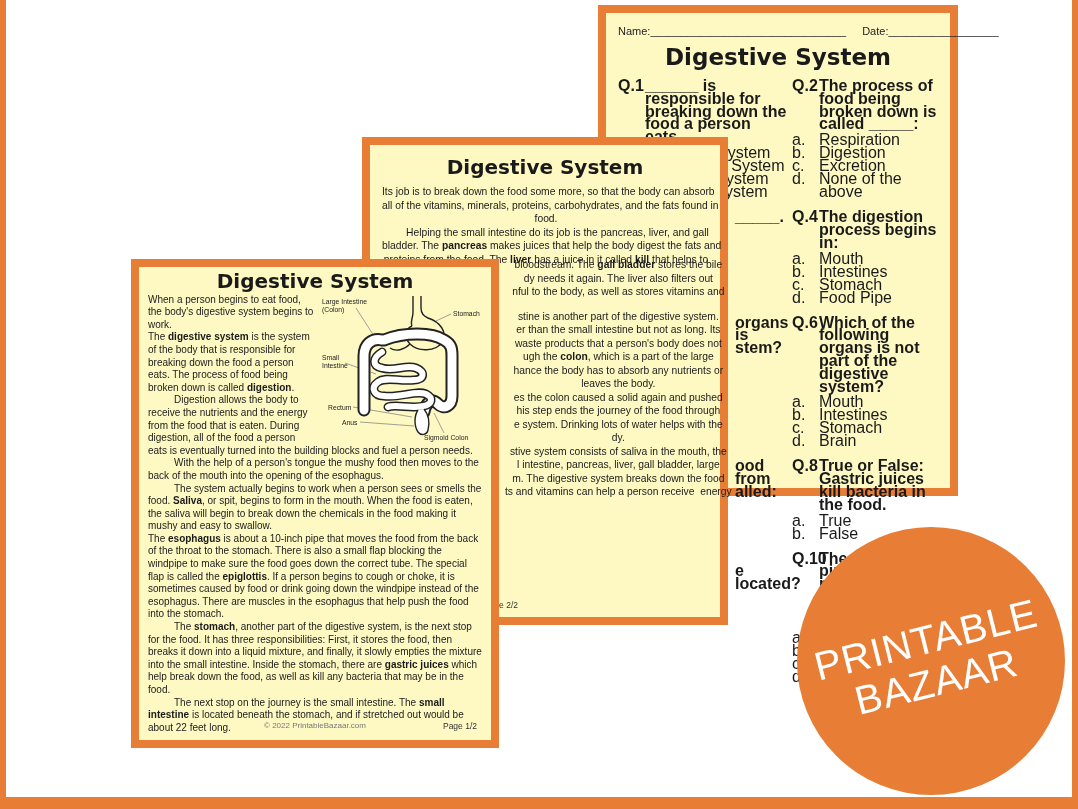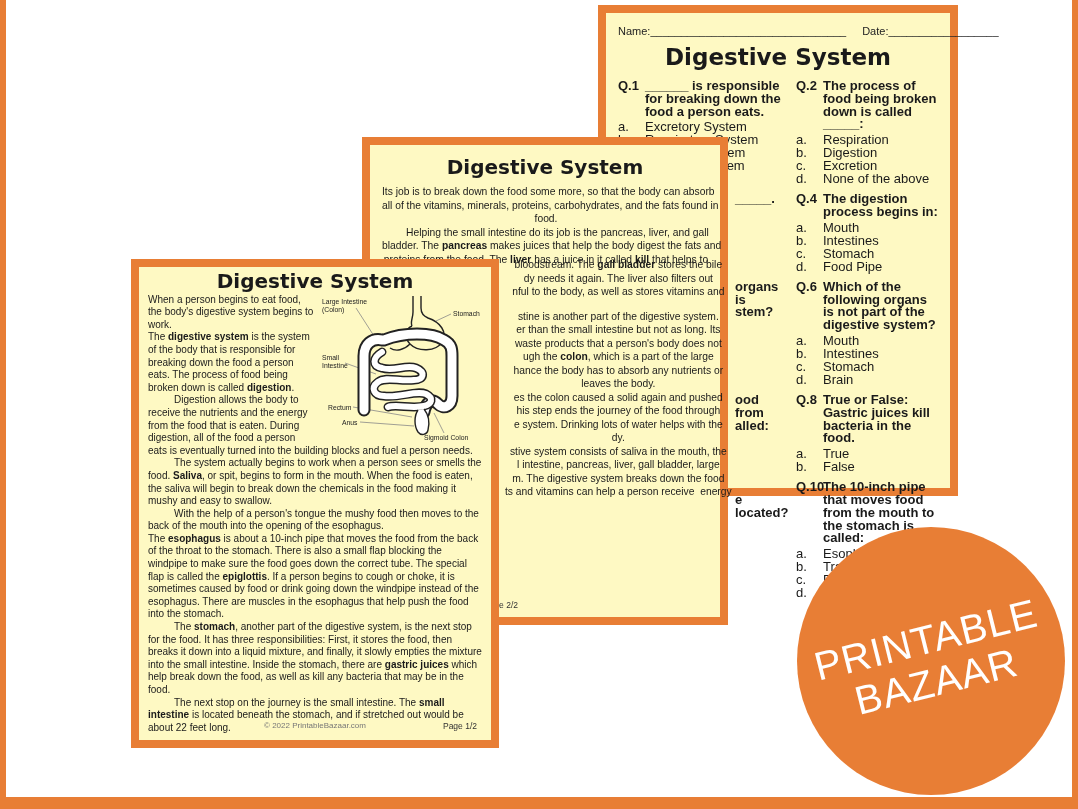--- a/index.html
+++ b/index.html
@@ -17,21 +17,21 @@
   #page2{left:362px;top:137px;width:366px;height:488px;z-index:3;}
   #page1{left:131px;top:259px;width:368px;height:489px;z-index:4;}
   .p-inner{position:relative;height:100%;box-sizing:border-box;}
 
   
   #quiz-page .p-inner{padding:8px 12px;}
   .q-namerow{display:flex;font-size:11px;color:#222;margin-top:4px;white-space:nowrap;}
   .q-date{margin-left:16px;text-align:center;}
   .q-title{font-family:"DejaVu Sans",sans-serif;font-weight:bold;font-size:23px;text-align:center;margin:7px 0 10px;}
   #quiz-grid{display:grid;grid-template-columns:170px 1fr;column-gap:4px;row-gap:13px;
-    font-size:13px;line-height:12.8px;gap:8px;}
+    font-size:16px;line-height:12.8px;}
   .qhead{display:flex;font-weight:bold;margin-bottom:2px;}
   .qnum{flex:none;width:27px;}
   .qtext{flex:1;}
   .opt{display:flex;line-height:13px;}
   .optl{flex:none;width:27px;}
   .qfrag{font-weight:bold;white-space:pre-line;padding-left:117px;}
   .q-footer{position:absolute;left:14px;bottom:8px;font-size:8px;color:#777;}
 
   
   #page2 .p-inner{padding:4px 10px;font-size:10.3px;}
@@ -283,22 +283,22 @@
           <text x="2" y="74">Intestine</text>
           <text x="8" y="116">Rectum</text>
           <text x="22" y="131">Anus</text>
           <text x="104" y="146">Sigmoid Colon</text>
         </svg>
       </div>
 
     <div class="para">When a person begins to eat food, the body's digestive system begins to work.</div>
         <div class="para">The <b>digestive system</b> is the system of the body that is responsible for breaking down the food a person eats. The process of food being broken down is called <b>digestion</b>.</div>
         <div class="para ind">Digestion allows the body to receive the nutrients and the energy from the food that is eaten. During digestion, all of the food a person eats is eventually turned into the building blocks and fuel a person needs.</div>
+        <div class="para ind">With the help of a person's tongue the mushy food then moves to the back of the mouth into the opening of the esophagus.</div>
         <div class="para ind">The system actually begins to work when a person sees or smells the food. <b>Saliva</b>, or spit, begins to form in the mouth. When the food is eaten, the saliva will begin to break down the chemicals in the food making it mushy and easy to swallow.</div>
-        <div class="para ind">With the help of a person's tongue the mushy food then moves to the back of the mouth into the opening of the esophagus.</div>
         <div class="para">The <b>esophagus</b> is about a 10-inch pipe that moves the food from the back of the throat to the stomach. There is also a small flap blocking the windpipe to make sure the food goes down the correct tube. The special flap is called the <b>epiglottis</b>. If a person begins to cough or choke, it is sometimes caused by food or drink going down the windpipe instead of the esophagus. There are muscles in the esophagus that help push the food into the stomach.</div>
         <div class="para ind">The <b>stomach</b>, another part of the digestive system, is the next stop for the food. It has three responsibilities: First, it stores the food, then breaks it down into a liquid mixture, and finally, it slowly empties the mixture into the small intestine. Inside the stomach, there are <b>gastric juices</b> which help break down the food, as well as kill any bacteria that may be in the food.</div>
         <div class="para ind">The next stop on the journey is the small intestine. The <b>small intestine</b> is located beneath the stomach, and if stretched out would be about 22 feet  long.</div>
       </div>
     <div class="p1-footer">© 2022 PrintableBazaar.com</div>
     <div class="p1-page">Page 1/2</div>
   </div>
 </div>
 
 <div id="badge">

